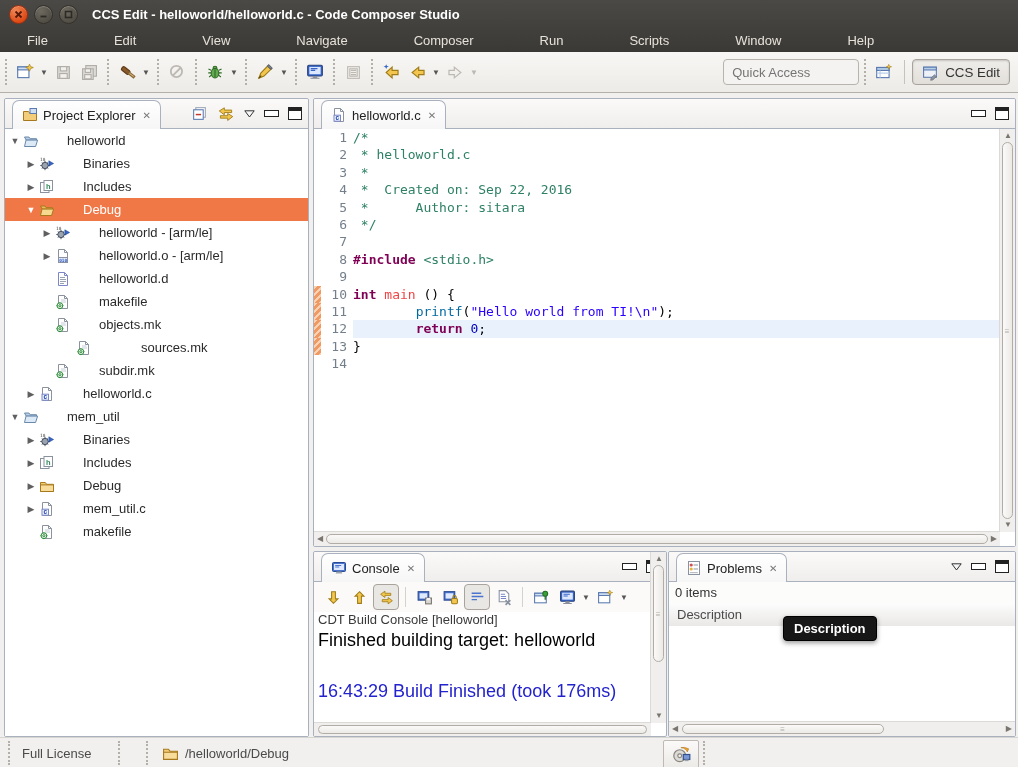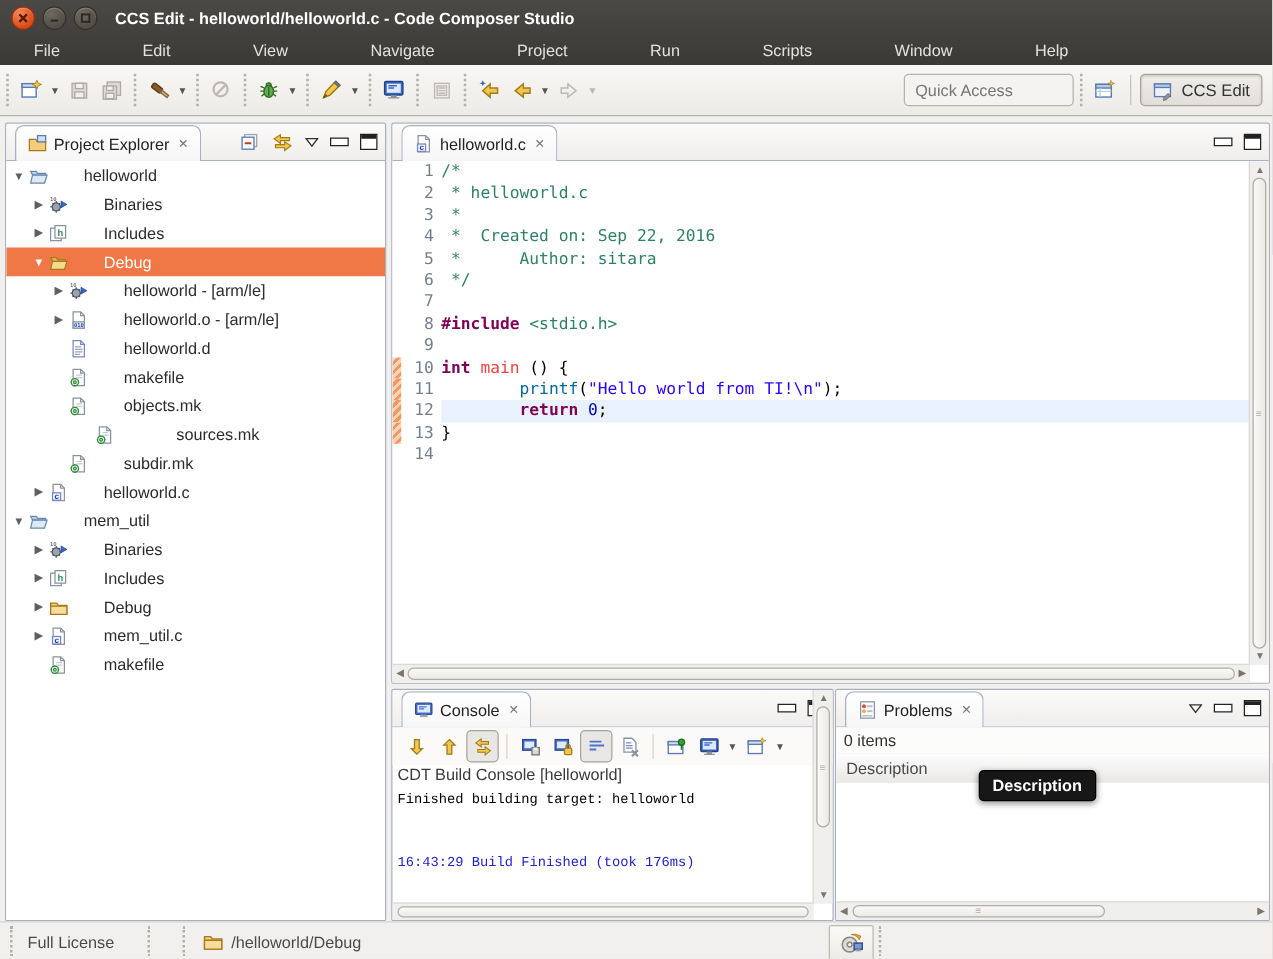--- a/index.html
+++ b/index.html
@@ -78,21 +78,21 @@
   .thumb.h{background:linear-gradient(#fbfaf9,#eceae6);}
   .grip{position:absolute;left:50%;top:50%;transform:translate(-50%,-50%);color:#b1ada6;font-size:8px;letter-spacing:1px;}
   
   .ctoolbar{position:absolute;left:0;right:0;top:30px;height:30px;display:flex;align-items:center;
             padding-left:6px;background:#fbfaf9;}
   .cbtn{width:24px;height:24px;display:flex;align-items:center;justify-content:center;margin:0 1px;}
   .cbtn.pressed{background:#e9e7e3;border:1px solid #a8a39c;border-radius:4px;}
   .csep{width:1px;height:20px;background:#d5d2cc;margin:0 5px;}
   .csubtitle{position:absolute;left:4px;top:60px;height:18px;color:#3a3a3a;}
   .ccontent{position:absolute;left:4px;right:16px;top:80px;bottom:13px;
-            font-family:Liberation Mono, monospace;font-size:11px;overflow:hidden;}
+            font-family:Liberation Sans, sans-serif;font-size:18px;overflow:hidden;}
   .conline{height:17px;line-height:17px;white-space:pre;color:#000;}
   .conline.info{color:#2323cd;}
   
   .pitems{position:absolute;left:0;right:0;top:30px;height:21px;background:#fcfcfb;
           border-bottom:1px solid #e2e0dc;display:flex;align-items:center;padding-left:6px;color:#333;}
   .pheader{position:absolute;left:0;right:0;top:51px;height:23px;
            background:linear-gradient(#fdfdfd,#e9e8e6);border-bottom:1px solid #c4c1bb;
            display:flex;align-items:center;padding-left:8px;color:#4a4a4a;}
   .pbody{position:absolute;left:0;right:0;top:74px;bottom:14px;background:#fff;}
   
@@ -130,21 +130,21 @@
             </svg>
         </span>
       </div>
       <div class="wtitle">CCS Edit - helloworld/helloworld.c - Code Composer Studio</div>
     </div>
     <div class="menubar">
         <span class="menuitem">File</span>
         <span class="menuitem">Edit</span>
         <span class="menuitem">View</span>
         <span class="menuitem">Navigate</span>
-        <span class="menuitem">Project</span>
+        <span class="menuitem">Composer</span>
         <span class="menuitem">Run</span>
         <span class="menuitem">Scripts</span>
         <span class="menuitem">Window</span>
         <span class="menuitem">Help</span>
       </div>
   </div>
 
   <div class="toolbar">
     <div class="tsep"></div>
     <span class="tbtn">

